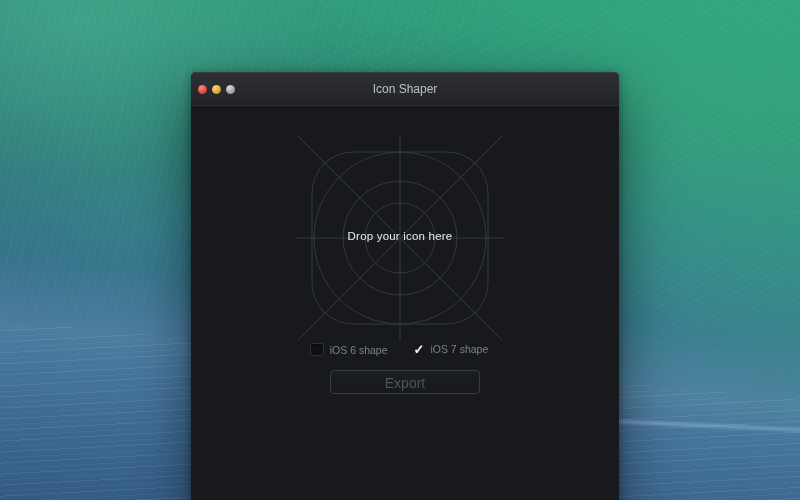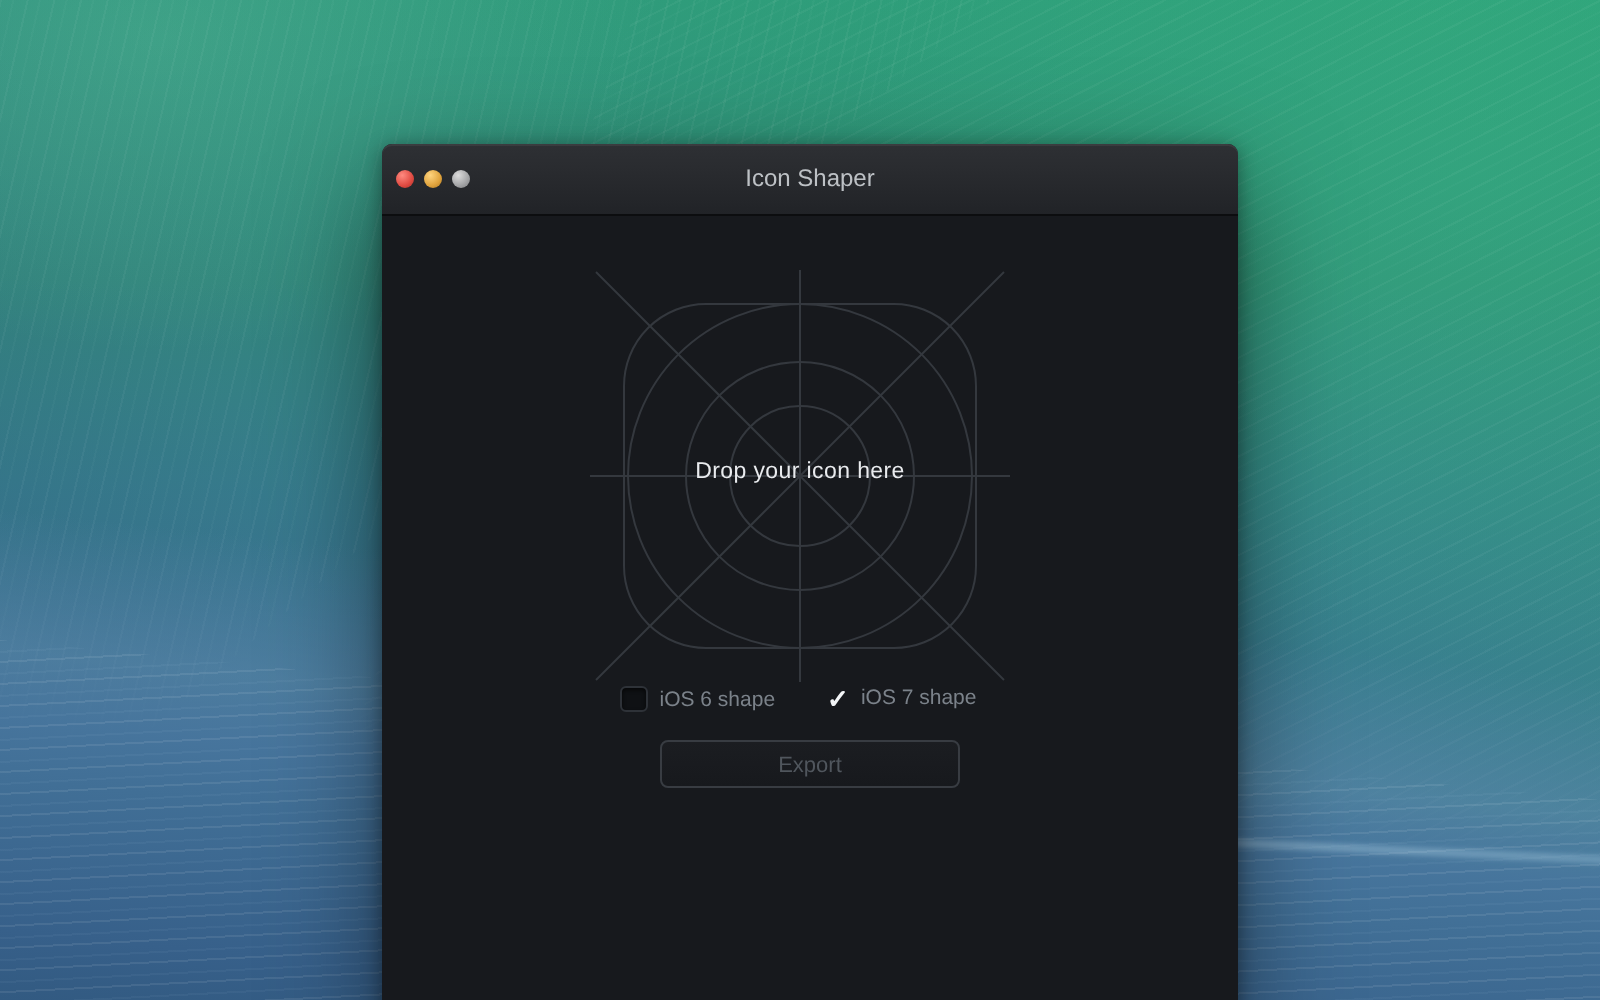--- a/index.html
+++ b/index.html
@@ -66,21 +66,21 @@
   .options-row{position:absolute;left:0;right:12px;top:235px;height:15px;
     display:flex;justify-content:center;align-items:flex-start;gap:26px;}
   .option{display:flex;align-items:center;gap:6px;color:#7b828a;font-size:10.5px;cursor:default;}
   .checkbox-box{width:12px;height:11px;border-radius:3px;background:#0f1114;
     border:1px solid #2e3238;box-shadow:inset 0 1px 2px rgba(0,0,0,.65);}
   .checkmark{color:#f3f5f7;font-size:13px;font-weight:bold;line-height:11px;}
 
   .export-btn{position:absolute;left:50%;top:262px;transform:translateX(-50%);
     width:150px;height:24px;border-radius:4px;border:1px solid #383c42;
     background:linear-gradient(180deg,#1b1d21,#17191d);
-    color:#50565d;font-size:11px;font-family:"Liberation Sans",sans-serif;
+    color:#50565d;font-size:14px;font-family:"Liberation Sans",sans-serif;
     text-align:center;line-height:22px;}
 </style>
 </head>
 <body>
 
 <div class="wallpaper">
   <div class="streaks-a"></div>
   <div class="streaks-b"></div>
   <div class="water"></div>
   <div class="water-streaks"></div>

